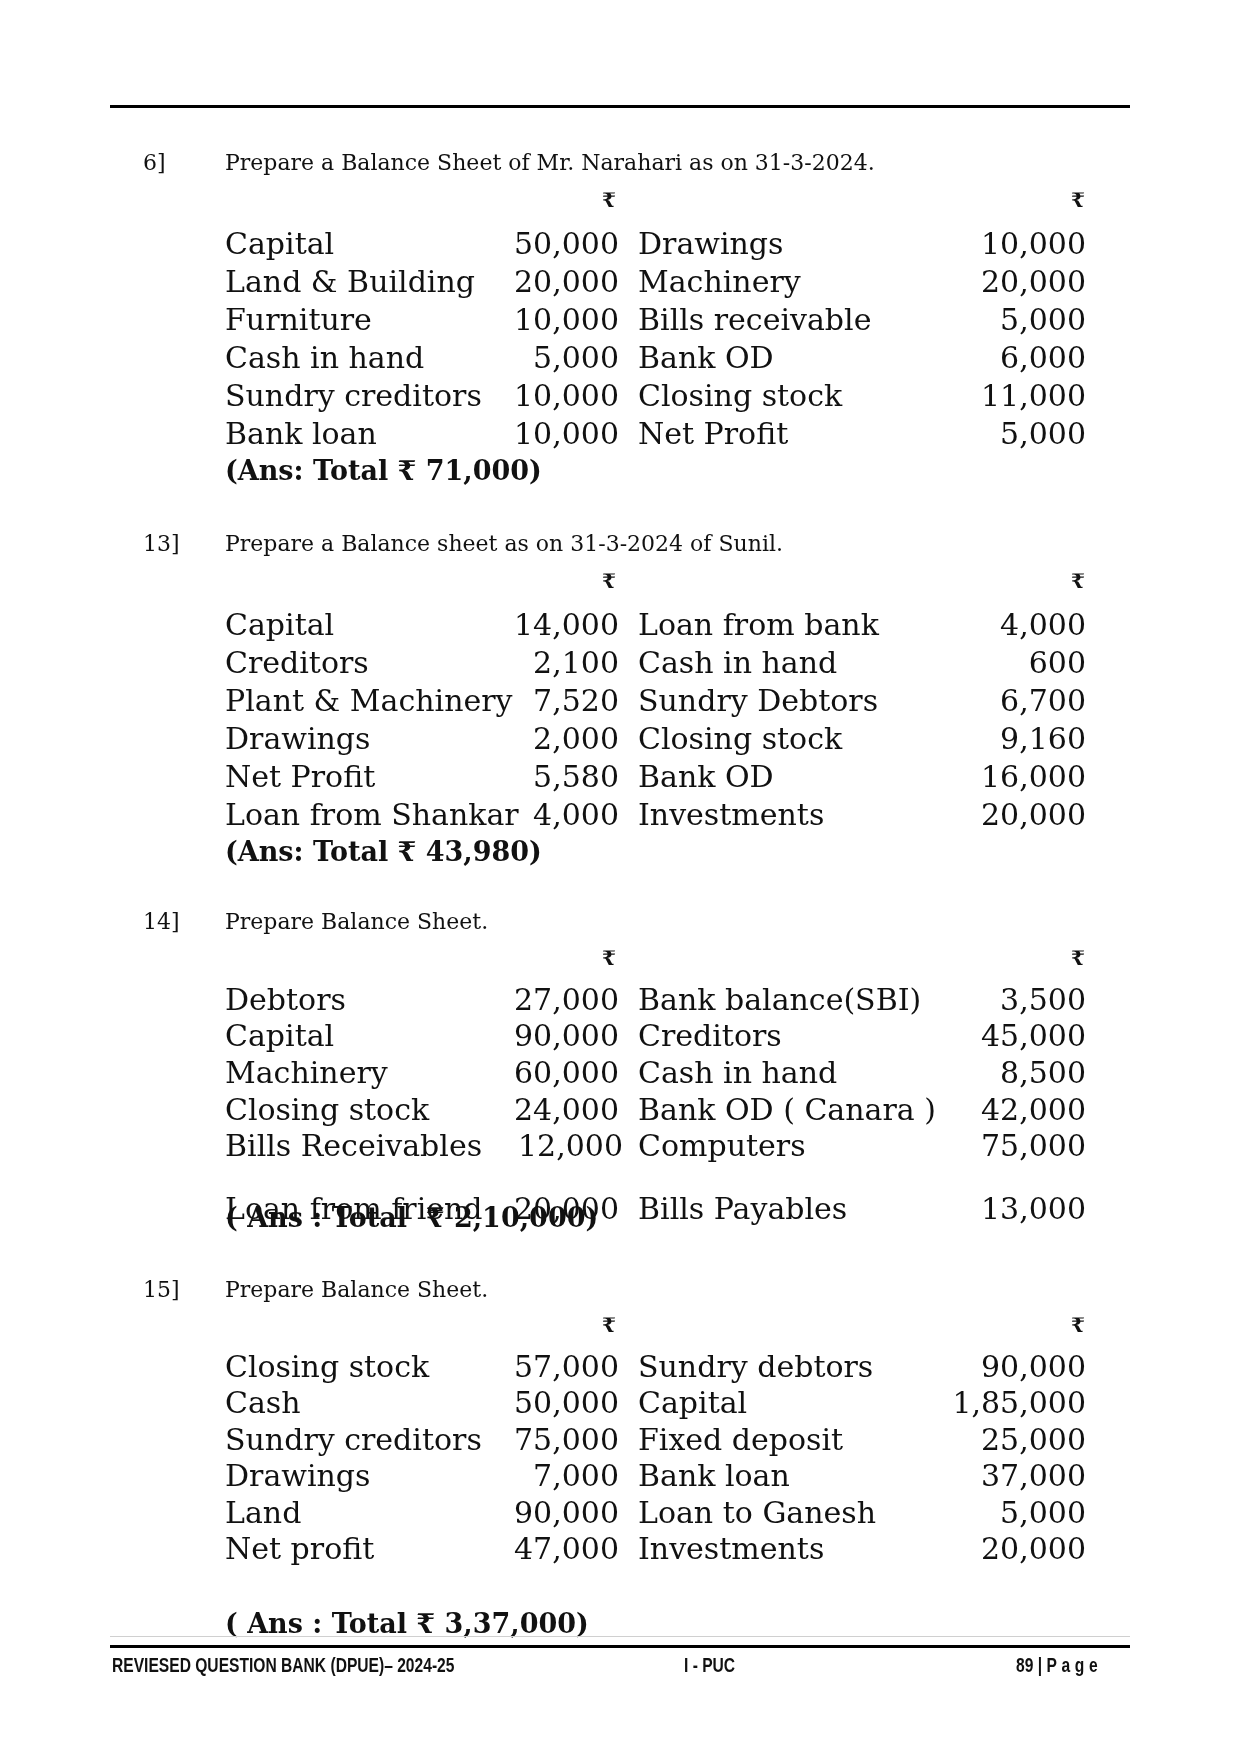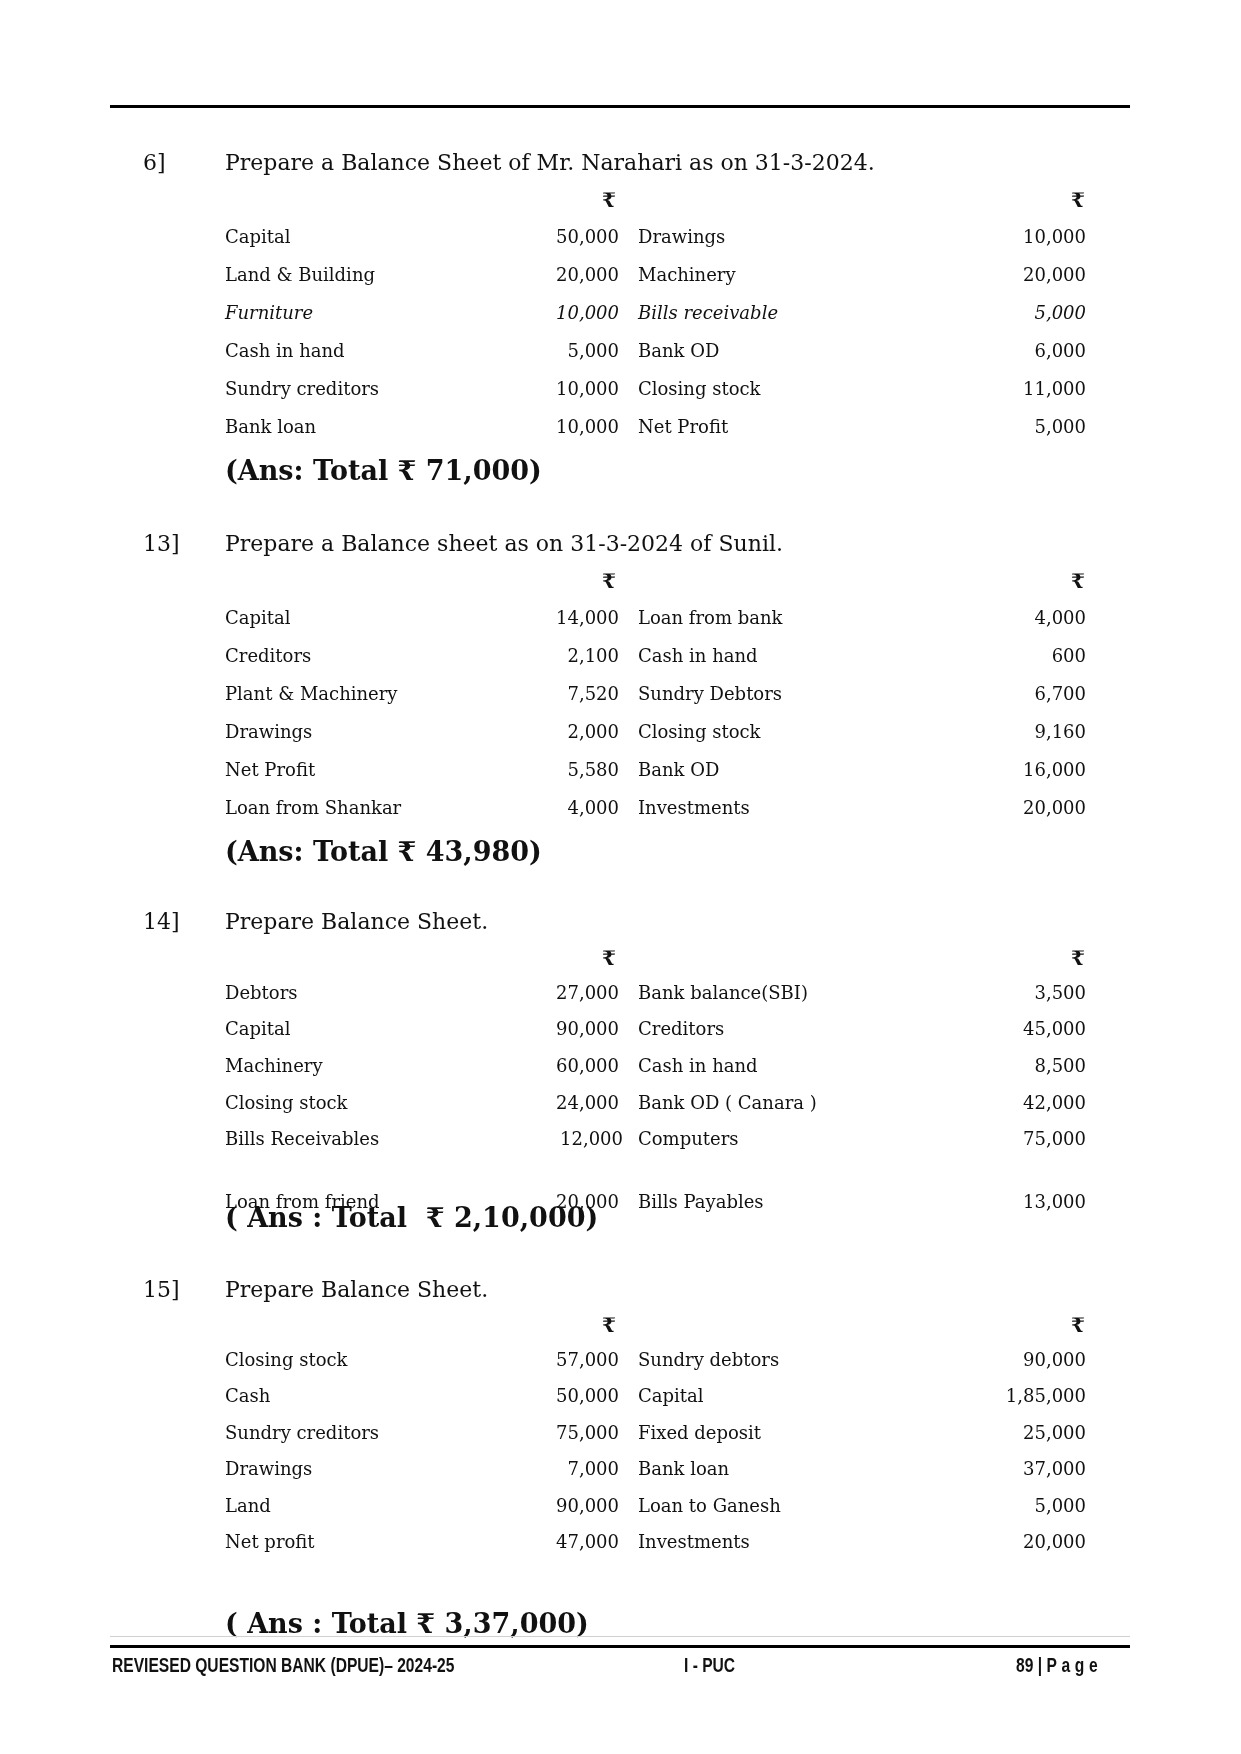--- a/index.html
+++ b/index.html
@@ -5,21 +5,21 @@
   html, body { margin: 0; padding: 0; background: #ffffff; }
   body { width: 1241px; height: 1754px; position: relative; overflow: hidden;
          font-family: "DejaVu Serif", "Liberation Serif", serif; color: #111111; }
   .top-rule { position: absolute; left: 110px; top: 105px; width: 1020px; height: 3px; background: #000; }
   .question { position: absolute; left: 0; width: 1241px; }
   .q-num { position: absolute; left: 143px; top: 0; font-size: 22px; }
   .q-title { position: absolute; left: 225px; top: 0; font-size: 22px; white-space: nowrap; }
   .rupee { position: absolute; font-size: 20px; font-weight: bold; }
   .rupee.l { left: 602px; }
   .rupee.r { left: 1071px; }
-  .row { position: absolute; left: 0; width: 1241px; height: 34px; font-size: 18px; }
+  .row { position: absolute; left: 0; width: 1241px; height: 34px; font-size: 30px; }
   .row .ll { position: absolute; left: 225px; white-space: nowrap; }
   .row .lv { position: absolute; right: calc(1241px - 619px); text-align: right; white-space: nowrap; }
   .row .lv.shift { right: calc(1241px - 623px); }
   .row .rl { position: absolute; left: 638px; white-space: nowrap; }
   .row .rv { position: absolute; right: calc(1241px - 1086px); text-align: right; white-space: nowrap; }
   .ans { position: absolute; left: 225px; font-size: 27px; font-weight: bold; white-space: nowrap; }
   .foot-thin { position: absolute; left: 110px; top: 1636px; width: 1020px; height: 1px; background: #d0d0d0; }
   .foot-rule { position: absolute; left: 110px; top: 1645px; width: 1020px; height: 3px; background: #000; }
   .footer-text { position: absolute; top: 1654px; font-family: "Liberation Sans", sans-serif;
                  font-weight: bold; font-size: 20px; transform: scaleX(0.78); transform-origin: left top;
@@ -45,21 +45,21 @@
   <span class="lv">50,000</span>
   <span class="rl">Drawings</span>
   <span class="rv">10,000</span>
 </div>
 <div class="row" style="top:264px;">
   <span class="ll">Land &amp; Building</span>
   <span class="lv">20,000</span>
   <span class="rl">Machinery</span>
   <span class="rv">20,000</span>
 </div>
-<div class="row" style="top:302px;font-style:italic;">
+<div class="row" style="top:302px;">
   <span class="ll">Furniture</span>
   <span class="lv">10,000</span>
   <span class="rl">Bills receivable</span>
   <span class="rv">5,000</span>
 </div>
 <div class="row" style="top:340px;">
   <span class="ll">Cash in hand</span>
   <span class="lv">5,000</span>
   <span class="rl">Bank OD</span>
   <span class="rv">6,000</span>

